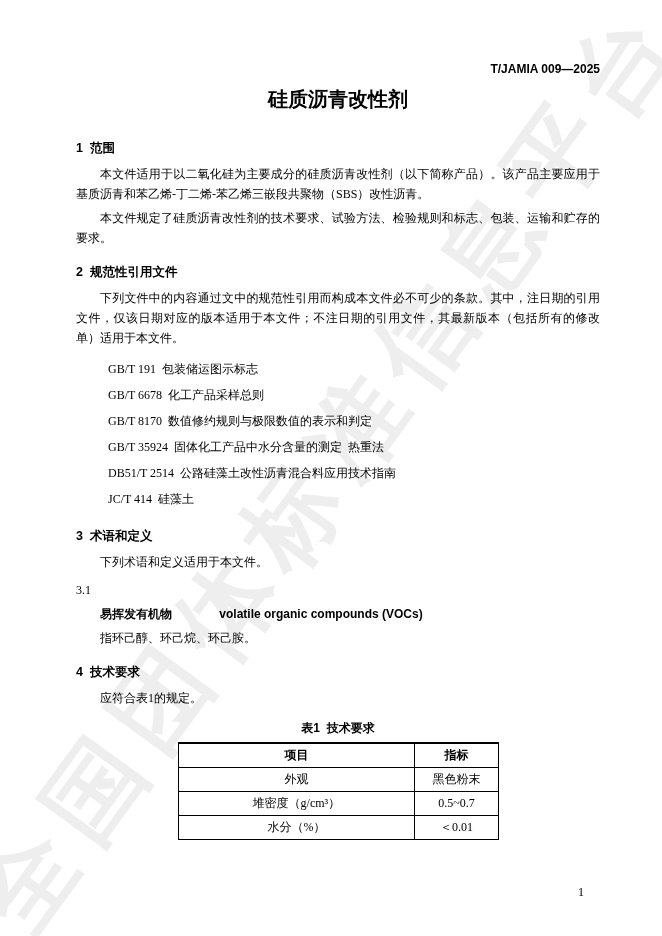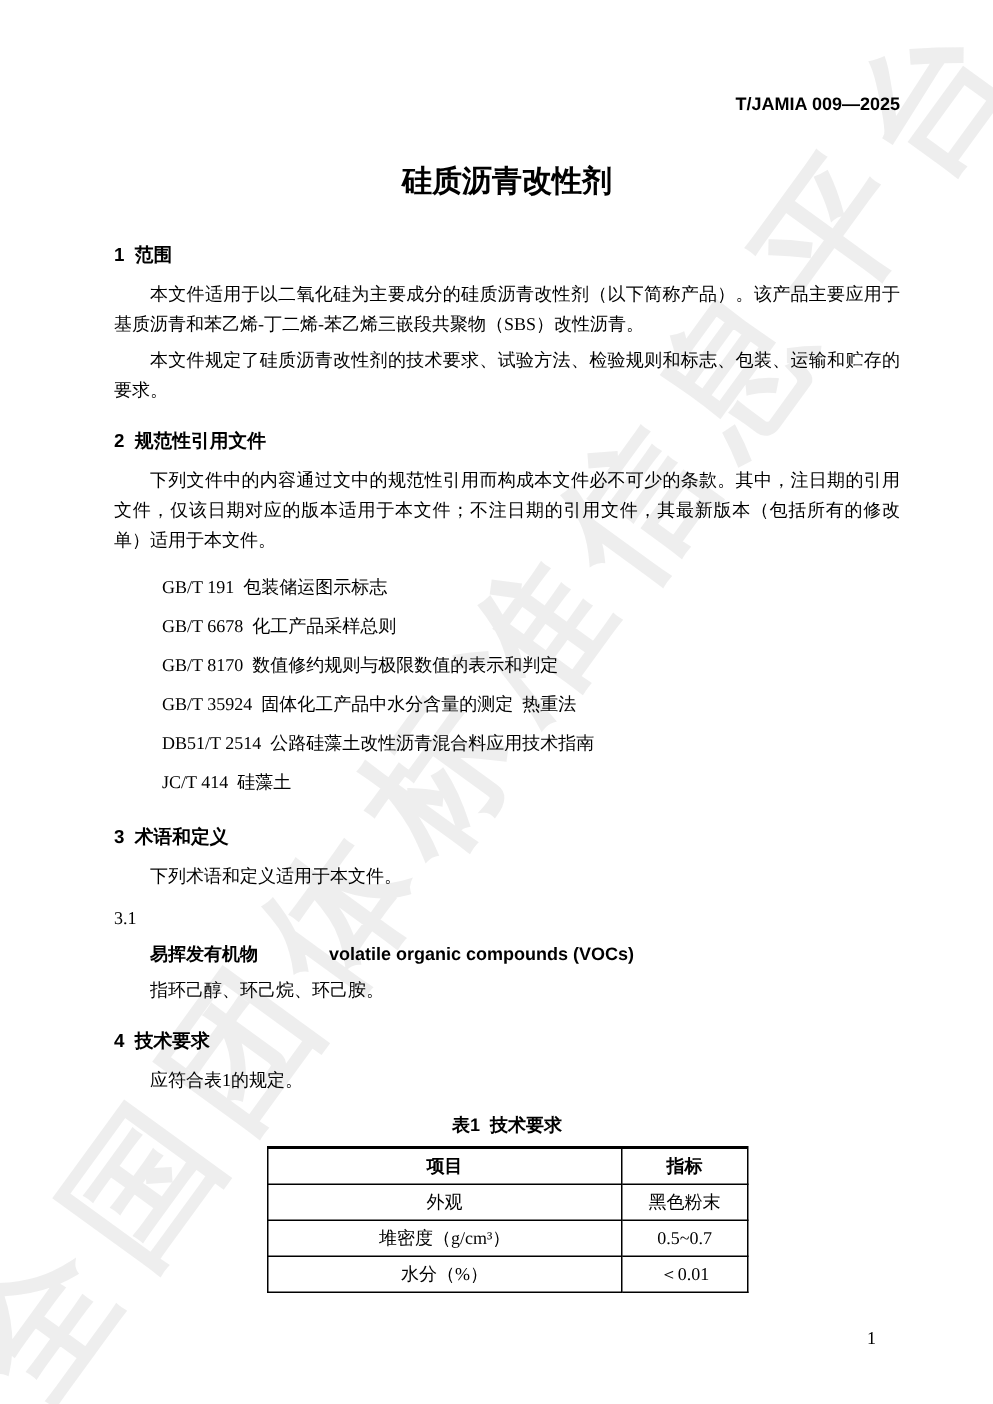--- a/index.html
+++ b/index.html
@@ -16,21 +16,21 @@
     font-size:96px;letter-spacing:16px;white-space:nowrap;
     color:rgba(120,120,120,0.13);z-index:0;pointer-events:none;font-weight:bold;
   }
   .content{position:relative;z-index:1;}
   .doc-number{
     text-align:right;font-family:Liberation Sans, sans-serif;
     font-size:12px;font-weight:bold;height:14px;line-height:14px;
   }
   .title{
     text-align:center;font-family:"Liberation Sans","DejaVu Sans",sans-serif;
-    font-size:20px;font-weight:bold;margin:32px 0 28px 0;line-height:26px;
+    font-size:20px;font-weight:bold;margin:10px 0 28px 0;line-height:26px;
   }
   .sec-heading{
     font-family:"Liberation Sans","DejaVu Sans",sans-serif;
     font-size:12.5px;font-weight:bold;margin:16px 0 8px 0;line-height:16px;
     white-space:pre-wrap;
   }
   p.body{
     font-size:12px;line-height:20px;margin:4px 0;text-indent:2em;
     text-align:justify;white-space:pre-wrap;
   }

